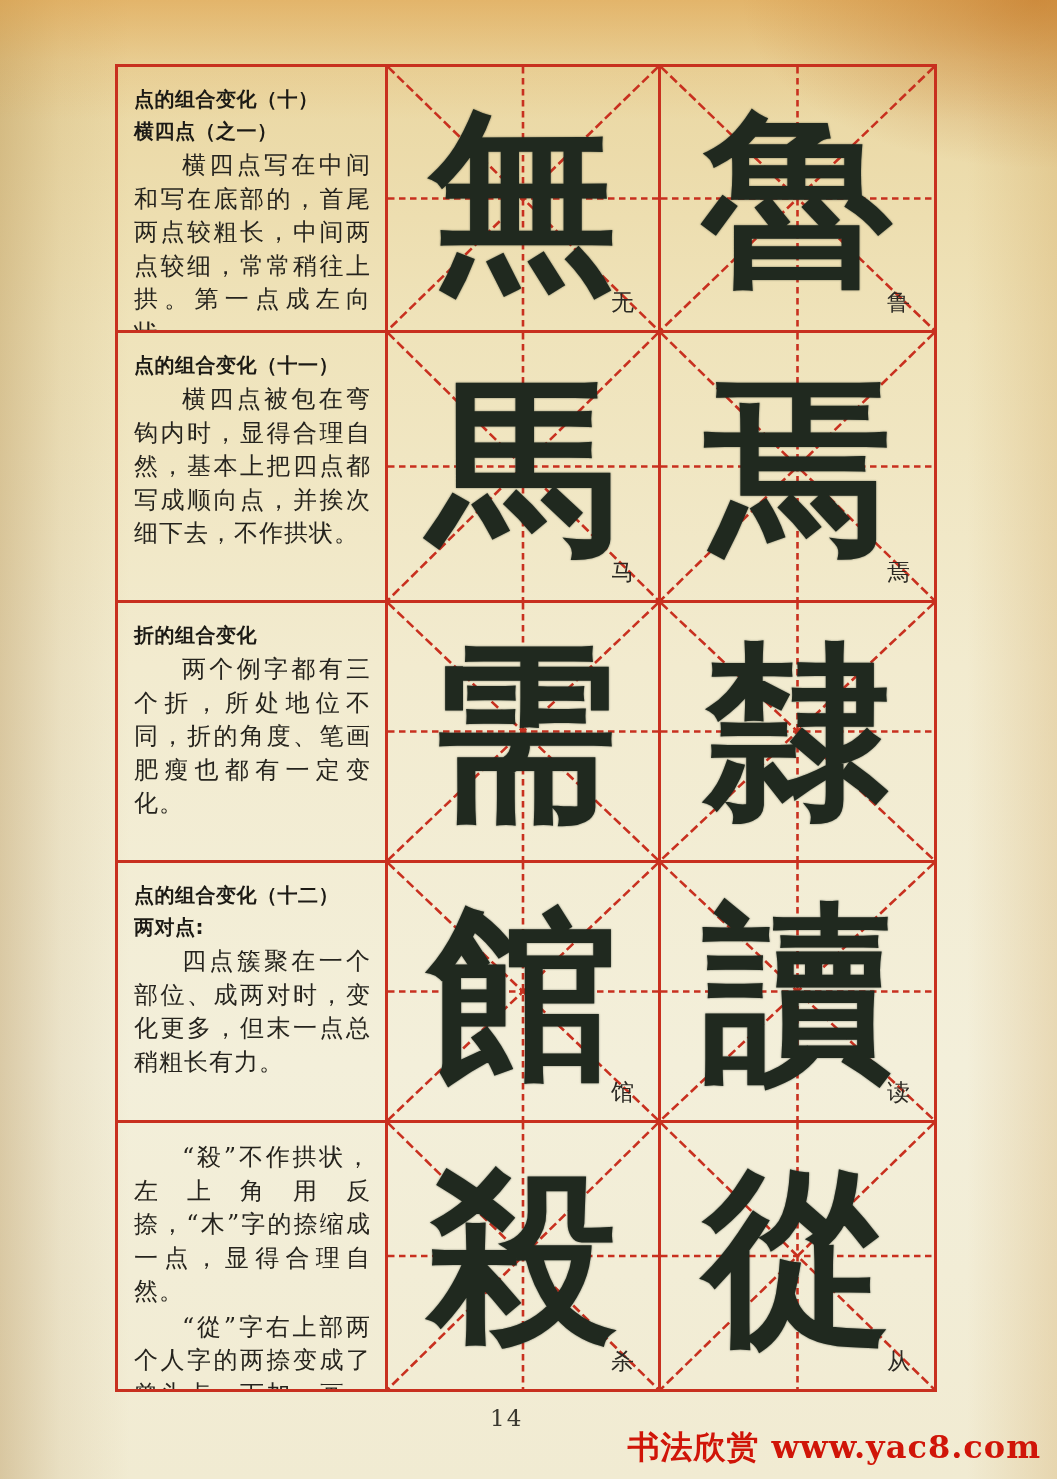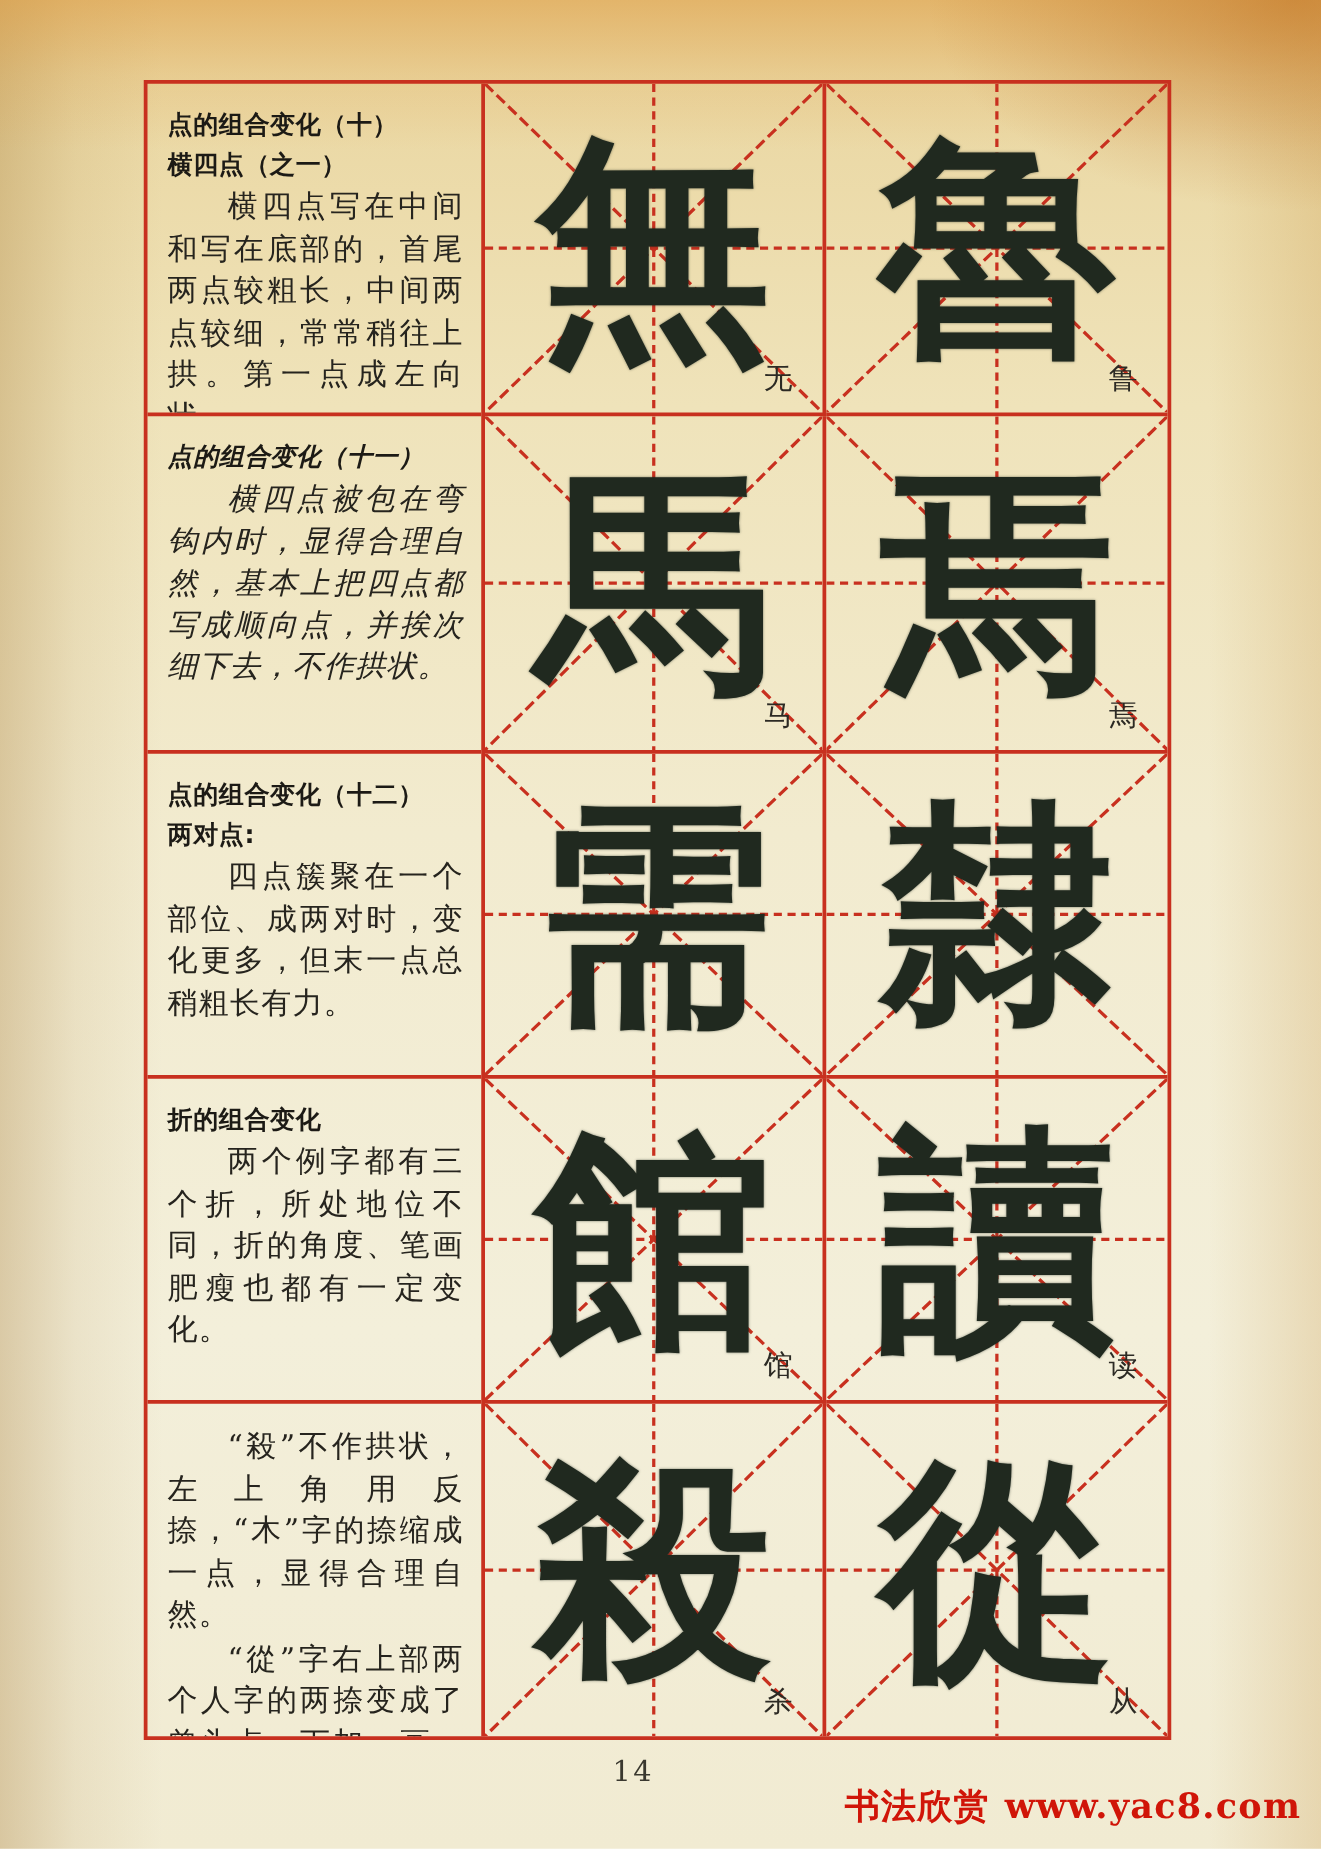--- a/index.html
+++ b/index.html
@@ -37,21 +37,21 @@
     box-sizing:border-box;
     display:flex;flex-direction:column;
   }
   .section{
     box-sizing:border-box;
     padding:16px 14px 2px 16px;
     color:var(--text);
     overflow:hidden;
   }
   .section.divided{border-bottom:3px solid var(--red);}
-  .s1{height:266px;} .s2{height:270px;font-style:italic;} .s3{height:260px;} .s4{height:260px;} .s5{flex:1;}
+  .s1{height:266px;} .s2{height:270px;} .s3{height:260px;} .s4{height:260px;} .s5{flex:1;}
   .sec-title, .sec-subtitle{
     font-family:"DejaVu Sans", sans-serif;
     font-weight:bold;
     font-size:20px;
     line-height:32px;
     letter-spacing:0.5px;
     color:#1c1a15;
   }
   .sec-body{
     margin:2px 0 0 0;
@@ -106,21 +106,21 @@
     left:478px;top:1405px;
     font-size:23px;
     letter-spacing:2px;
     color:#3a382f;
     font-family:"DejaVu Serif", serif;
     margin-left:12px;
   }
   .watermark{
     position:absolute;
     right:16px;top:1426px;
-    font-size:28px;
+    font-size:32px;
     font-weight:bold;
     color:#d01508;
     letter-spacing:1px;
     font-family:"DejaVu Serif", serif;
     white-space:nowrap;
     text-align:center;
   }
   .watermark .wm-cn{margin-right:12px;}
 </style>
 </head>
@@ -136,31 +136,31 @@
         <div class="sec-title">点的组合变化（十）</div>
         <div class="sec-subtitle">横四点（之一）</div>
         <p class="sec-body">横四点写在中间和写在底部的，首尾两点较粗长，中间两点较细，常常稍往上拱。第一点成左向状。</p>
       </div>
 
       <div class="section s2 divided">
         <div class="sec-title">点的组合变化（十一）</div>
         <p class="sec-body">横四点被包在弯钩内时，显得合理自然，基本上把四点都写成顺向点，并挨次细下去，不作拱状。</p>
       </div>
 
+      <div class="section s4 divided">
+        <div class="sec-title">折的组合变化</div>
+        <p class="sec-body">两个例字都有三个折，所处地位不同，折的角度、笔画肥瘦也都有一定变化。</p>
+      </div>
+
       <div class="section s3 divided">
         <div class="sec-title">点的组合变化（十二）</div>
         <div class="sec-subtitle">两对点:</div>
         <p class="sec-body">四点簇聚在一个部位、成两对时，变化更多，但末一点总稍粗长有力。</p>
       </div>
 
-      <div class="section s4 divided">
-        <div class="sec-title">折的组合变化</div>
-        <p class="sec-body">两个例字都有三个折，所处地位不同，折的角度、笔画肥瘦也都有一定变化。</p>
-      </div>
-
       <div class="section s5">
         <p class="sec-body">“殺”不作拱状，左上角用反捺，“木”字的捺缩成一点，显得合理自然。</p>
         <p class="sec-body">“從”字右上部两个人字的两捺变成了曾头点，下加一画，就觉变化多端。</p>
       </div>
 
     </div>
 
     <div class="grid-col">
 
       <div class="cell cb cr">

